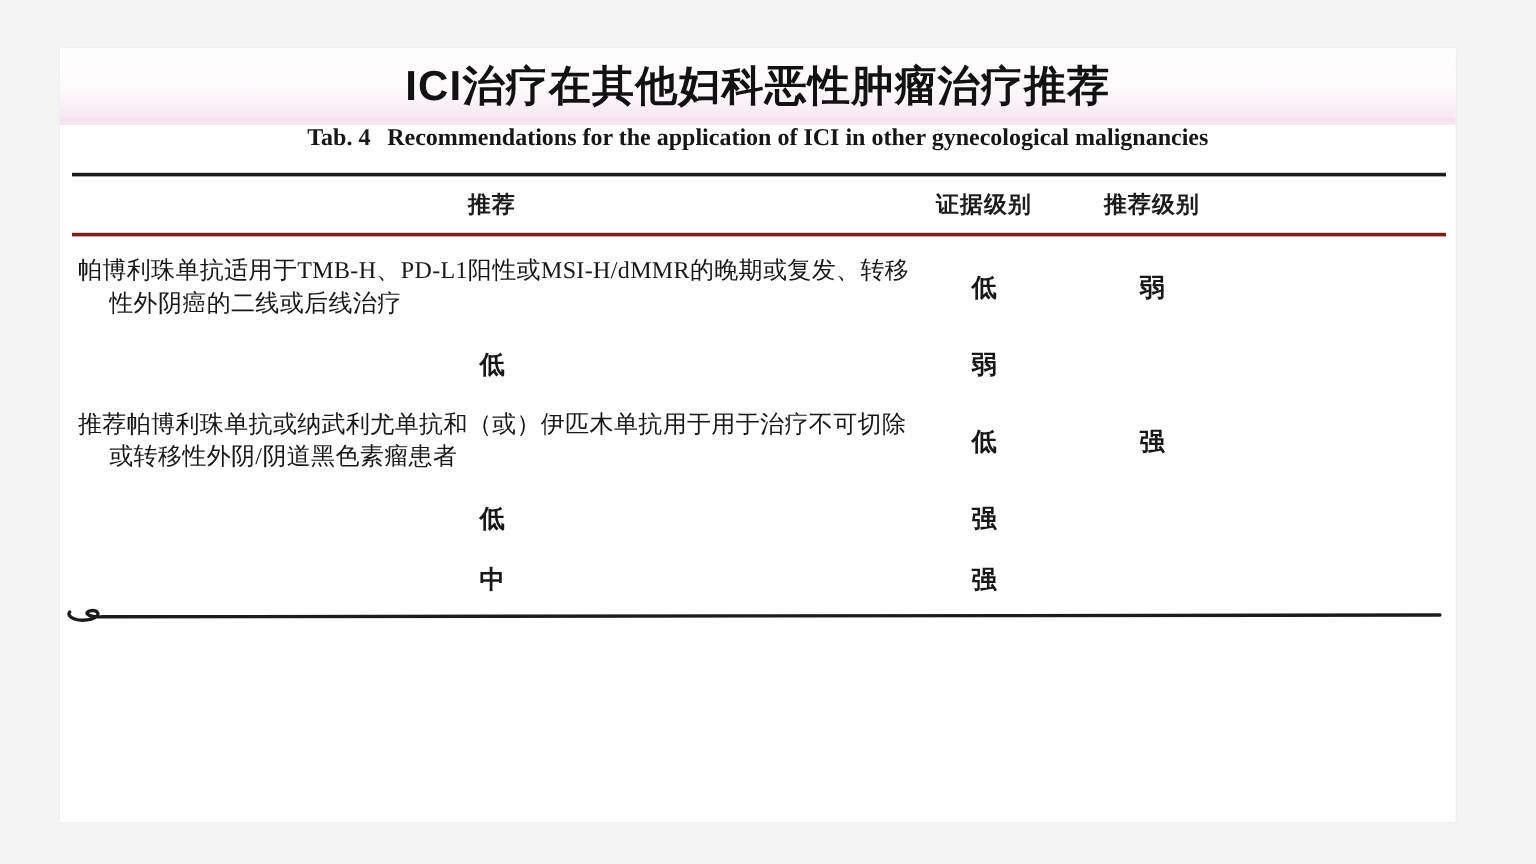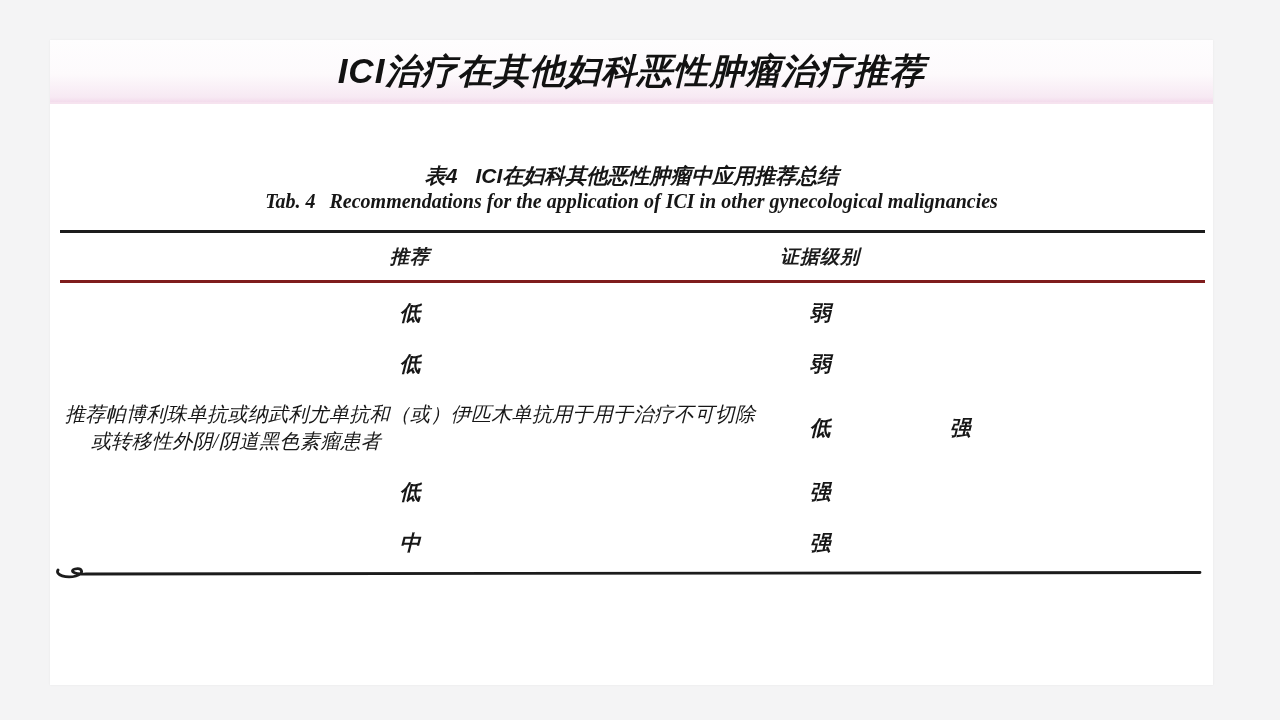--- a/index.html
+++ b/index.html
@@ -9,21 +9,20 @@
     font-family: "Liberation Serif", "DejaVu Serif", serif;
     color: #1b1b1b;
     overflow: hidden;
   }
   .page {
     position: absolute;
     left: 50px; top: 40px;
     width: 1163px; height: 645px;
     background: #ffffff;
     box-shadow: 0 0 2px rgba(0,0,0,0.06);
-    font-style: italic;
   }
   .title-band {
     height: 64px;
     display: flex; align-items: center; justify-content: center;
     background: linear-gradient(to bottom, #fefdfe 0%, #fdfafc 55%, #f7e9f3 92%, #f3dcec 100%);
     border-bottom: 2px solid #f6e3ef;
   }
   .title-band h1 {
     font-family: "Liberation Sans", "DejaVu Sans", sans-serif;
     font-size: 35px;
@@ -92,38 +91,37 @@
 </style>
 </head>
 <body>
 
 <div class="page">
 
   <div class="title-band">
     <h1>ICI治疗在其他妇科恶性肿瘤治疗推荐</h1>
   </div>
 
-  <div class="caption-zh">
-    <span>表4</span><span class="gap"></span><span>ICI在妇科其他恶性肿瘤中应用推荐总结</span>
-  </div>
 
   <div class="caption-en">
     <span>Tab. 4</span><span class="gap"></span><span>Recommendations for the application of ICI in other gynecological malignancies</span>
   </div>
 
   <div class="rec-table">
 
     <div class="thead">
       <div class="th">推荐</div>
       <div class="th">证据级别</div>
+      <div class="th">推荐级别</div>
     </div>
 
     <div class="tbody">
 
       <div class="trow">
+        <div class="rec">帕博利珠单抗适用于TMB-H、PD-L1阳性或MSI-H/dMMR的晚期或复发、转移性外阴癌的二线或后线治疗</div>
         <div class="lvl">低</div>
         <div class="lvl">弱</div>
         <div class="lvl"></div>
       </div>
 
       <div class="trow">
         <div class="lvl">低</div>
         <div class="lvl">弱</div>
         <div class="lvl"></div>
       </div>

